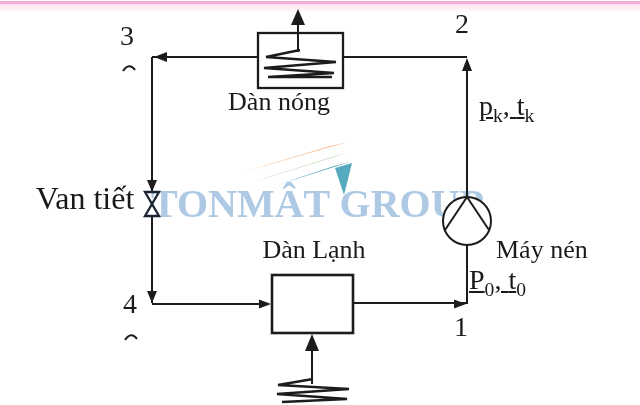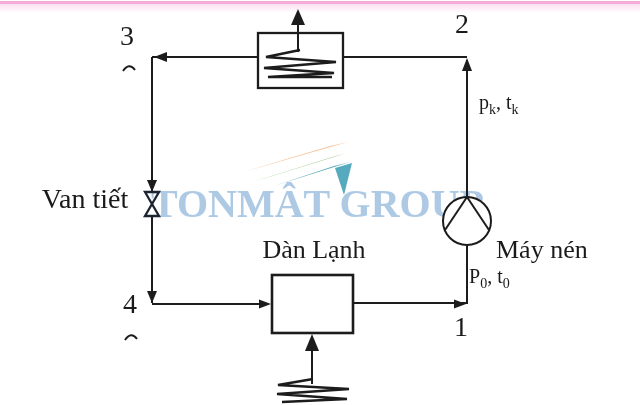--- a/index.html
+++ b/index.html
@@ -14,23 +14,23 @@
   .watermark{
     position:absolute;left:151px;top:180px;z-index:2;
     font-family:"Liberation Serif", serif;font-weight:bold;font-size:40px;
     color:rgba(166,196,226,0.92);letter-spacing:0px;white-space:nowrap;
   }
   .diagram-svg{position:absolute;left:0;top:0;z-index:3;}
   .lbl{position:absolute;z-index:4;white-space:nowrap;line-height:1.1;}
   .lbl.center{transform:translateX(-50%);}
   .component-label{font-size:26px;}
   .point-num{font-size:28px;}
-  .annot{font-size:20px;}
+  .annot{font-size:28px;text-decoration:underline;}
   .annot sub{font-size:70%;}
-  .valve-label{font-size:28px;text-align:center;line-height:35px;}
+  .valve-label{font-size:32px;text-align:center;line-height:35px;}
   .valve-label span{display:block;}
 </style>
 </head>
 <body>
 
 <div class="stage">
 
   <div class="topbar"></div>
   <div class="topbar-fade"></div>
 
@@ -95,20 +95,21 @@
     <g>
       <line x1="312" y1="384" x2="312" y2="349"></line>
       <polygon points="312,334 305,351 319,351" fill="#1c1c1c" stroke="none"></polygon>
       <polyline points="313,379 278,385 349,389 277,394 347,399 282,402" stroke-width="2.4"></polyline>
     </g>
 
     <path d="M 123,71 Q 129,62 135,70"></path>
     <path d="M 125,340 Q 131,331 137,339"></path>
   </svg>
 
+  <div class="lbl center component-label" style="left:279px;top:88px;">Dàn nóng</div>
 
   <div class="lbl center component-label" style="left:314px;top:236px;">Dàn Lạnh</div>
 
   <div class="lbl component-label" style="left:496px;top:192px;margin-top:44px;">Máy nén</div>
 
   <div class="lbl valve-label" style="left:30px;top:181px;width:110px;">
     <span>Van tiết</span>
   </div>
 
   <div class="lbl center point-num" style="left:462px;top:9px;">2</div>

